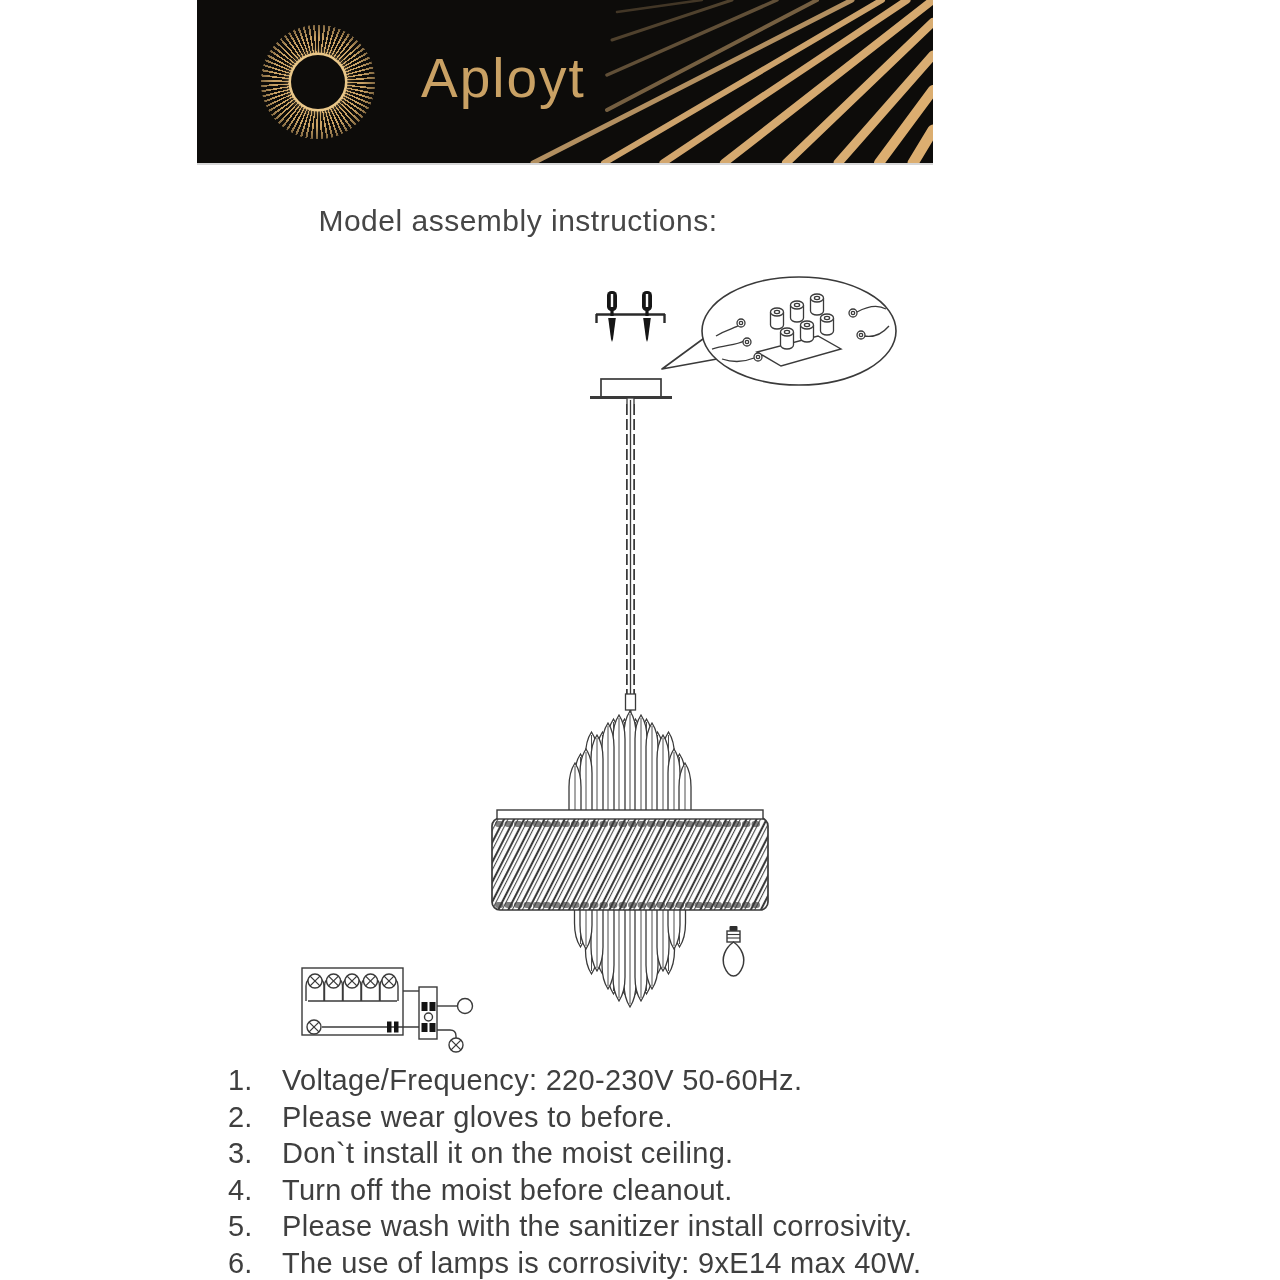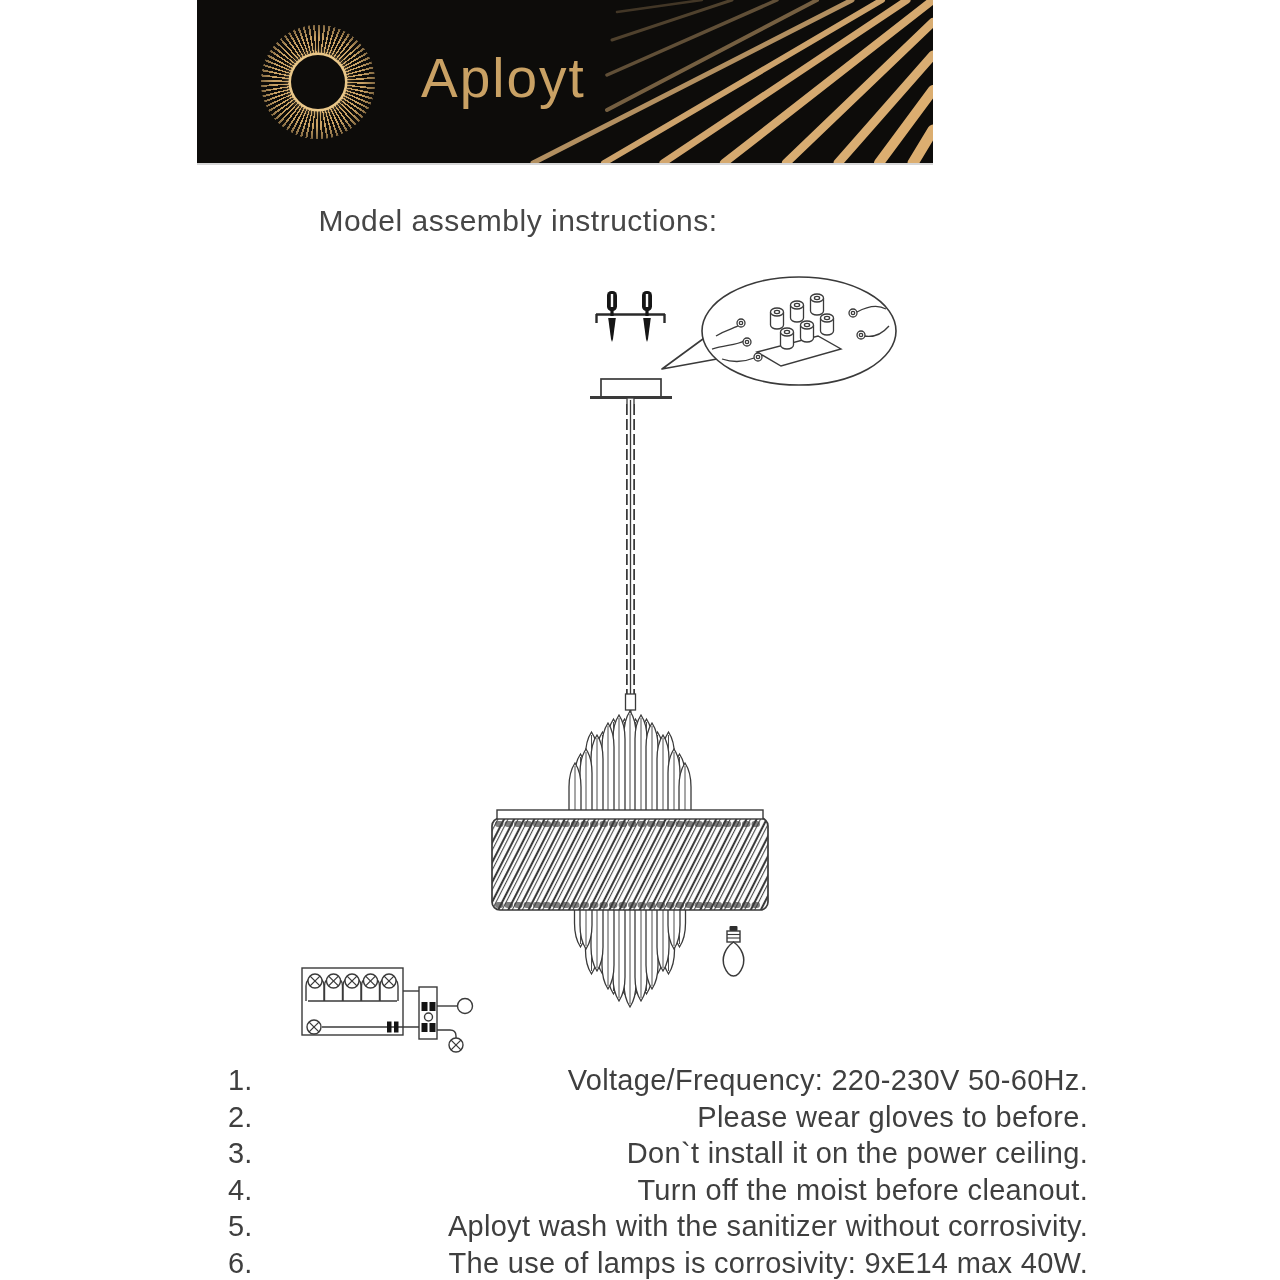--- a/index.html
+++ b/index.html
@@ -37,21 +37,21 @@
   }
   
   .diagram{position:absolute;left:0;top:0;width:1280px;height:1280px;}
   
   .instructions{
     position:absolute;left:228px;top:1062px;width:860px;
     color:#3f3f3f;font-size:29px;line-height:36.5px;
   }
   .instructions .item{display:flex;}
   .instructions .num{width:54px;flex:0 0 54px;}
-  .instructions .txt{flex:1;letter-spacing:.3px;text-align:right;}
+  .instructions .txt{flex:1;letter-spacing:.3px;}
 </style>
 </head>
 <body>
 
 <div class="sheet">
 
   <div class="banner">
     <div class="sunburst"></div>
     <div class="brand">Aployt</div>
     <svg class="rays" width="886" height="163" viewBox="0 0 886 163">
@@ -281,29 +281,29 @@
     <div class="item">
       <span class="num">1.</span>
       <span class="txt">Voltage/Frequency: 220-230V 50-60Hz.</span>
     </div>
     <div class="item">
       <span class="num">2.</span>
       <span class="txt">Please wear gloves to before.</span>
     </div>
     <div class="item">
       <span class="num">3.</span>
-      <span class="txt">Don`t install it on the power ceiling.</span>
+      <span class="txt">Don`t install it on the moist ceiling.</span>
     </div>
     <div class="item">
       <span class="num">4.</span>
       <span class="txt">Turn off the moist before cleanout.</span>
     </div>
     <div class="item">
       <span class="num">5.</span>
-      <span class="txt">Aployt wash with the sanitizer without corrosivity.</span>
+      <span class="txt">Please wash with the sanitizer install corrosivity.</span>
     </div>
     <div class="item">
       <span class="num">6.</span>
       <span class="txt">The use of lamps is corrosivity: 9xE14 max 40W.</span>
     </div>
   </div>
 
 </div>
 
 </body></html>

